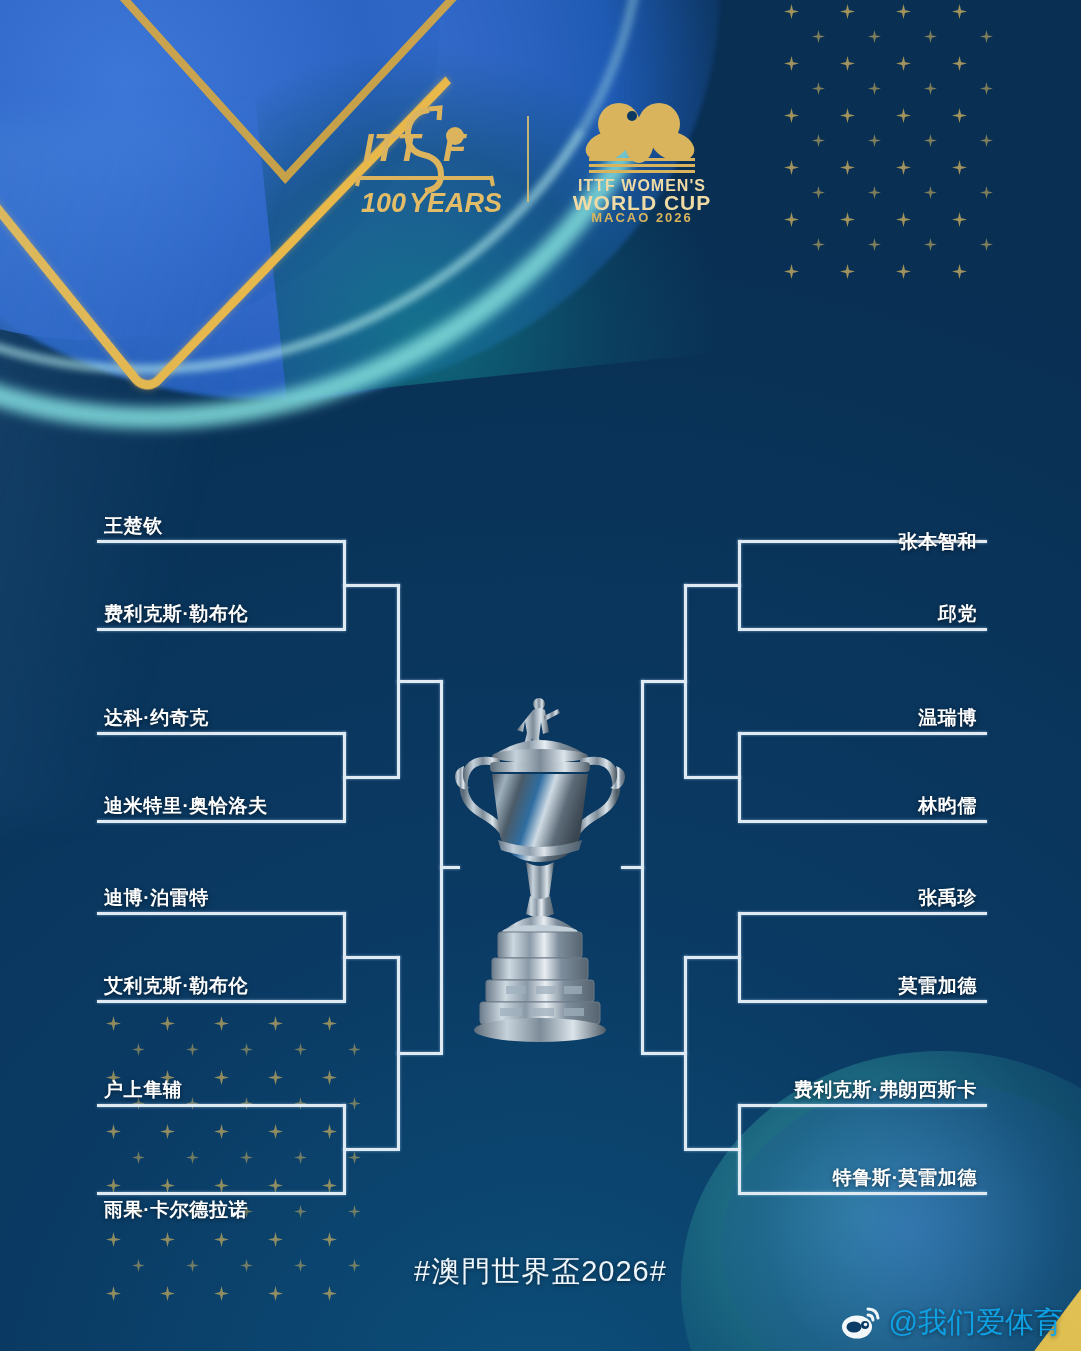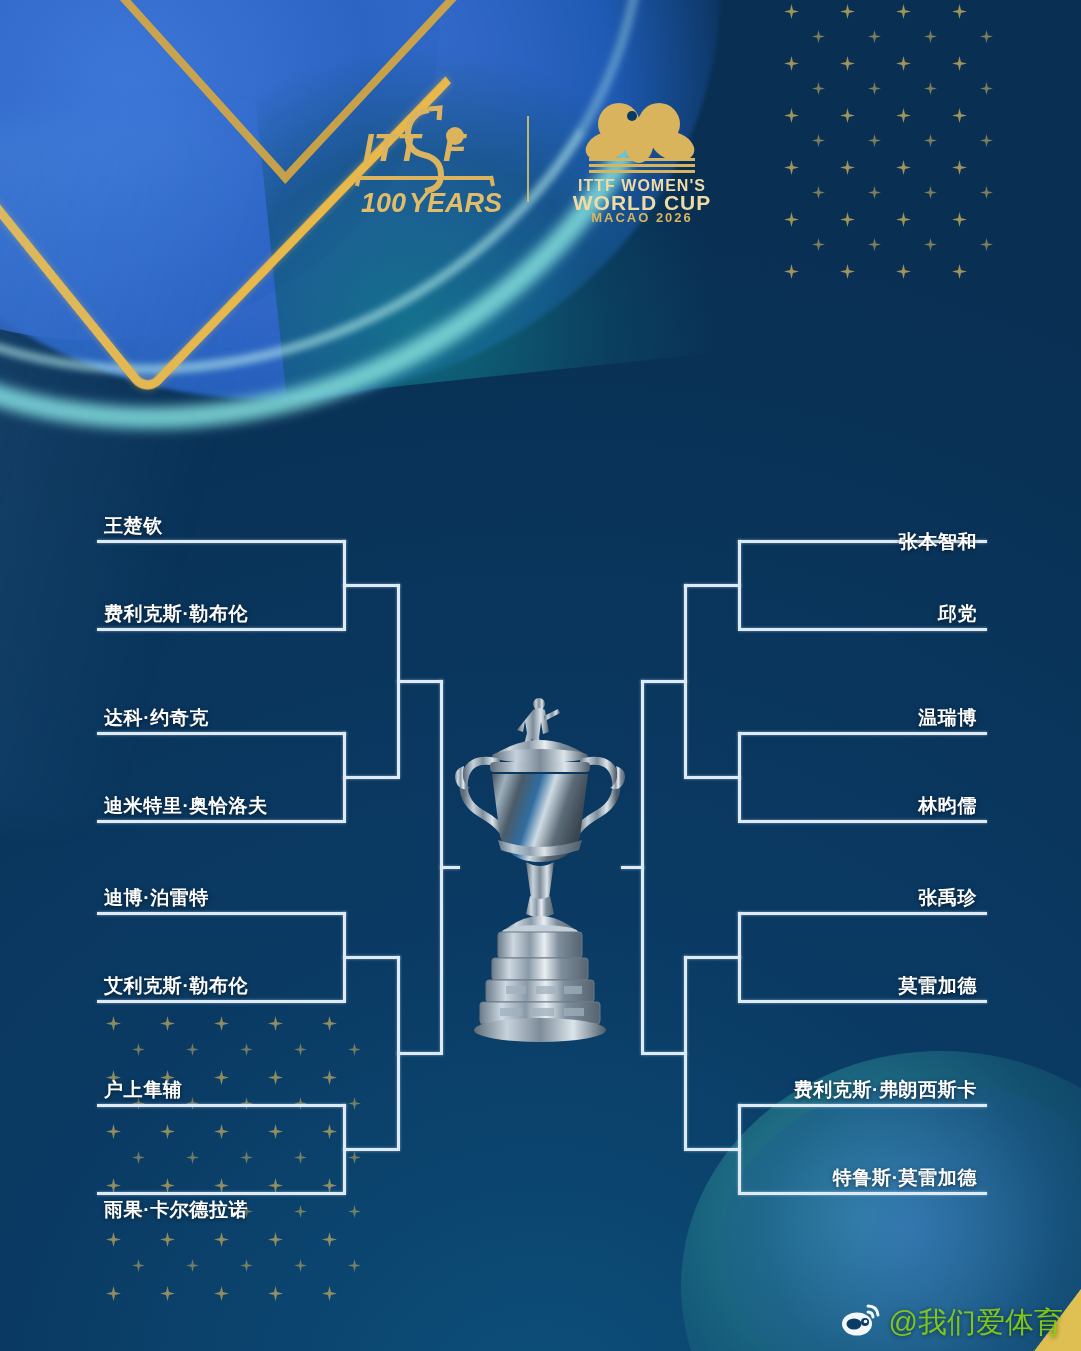--- a/index.html
+++ b/index.html
@@ -159,22 +159,22 @@
 
   
   .hashtag{
     position:absolute;left:0;right:0;top:1252px;
     text-align:center;color:#eef5fb;
     font-size:29px;letter-spacing:1px;
     text-shadow:0 1px 4px rgba(0,0,0,.5);
   }
   .watermark{
     position:absolute;right:18px;bottom:8px;
-    display:flex;align-items:flex-start;gap:8px;
-    color:#84cc16;font-size:29px;
+    display:flex;align-items:center;gap:8px;
+    color:#0ea5e9;font-size:29px;
     text-shadow:0 1px 5px rgba(0,0,0,.55);
     opacity:.95;
   }
   .wb-logo{width:40px;height:34px;}
 </style>
 </head>
 <body>
 
 <div id="poster">
 
@@ -474,20 +474,21 @@
     <g fill="#9fb0bd" opacity=".75">
       <rect x="66" y="296" width="20" height="8"></rect>
       <rect x="96" y="296" width="20" height="8"></rect>
       <rect x="124" y="296" width="18" height="8"></rect>
       <rect x="60" y="318" width="22" height="8"></rect>
       <rect x="92" y="318" width="22" height="8"></rect>
       <rect x="124" y="318" width="20" height="8"></rect>
     </g>
   </svg>
 
+  <div class="hashtag">#澳門世界盃2026#</div>
 
   <div class="watermark">
     <svg class="wb-logo" viewBox="0 0 40 34">
       <ellipse cx="16" cy="21" rx="15" ry="11.5" fill="#ffffff"></ellipse>
       <ellipse cx="13" cy="21" rx="7.5" ry="5.5" fill="#0a3a63"></ellipse>
       <circle cx="24" cy="19" r="4" fill="#0a3a63"></circle>
       <circle cx="24.5" cy="18.5" r="1.8" fill="#ffffff"></circle>
       <path d="M27 3 q9 0 10 9" fill="none" stroke="#ffffff" stroke-width="3" stroke-linecap="round"></path>
       <path d="M27 9 q4.5 0 5 5" fill="none" stroke="#ffffff" stroke-width="3" stroke-linecap="round"></path>
     </svg>

